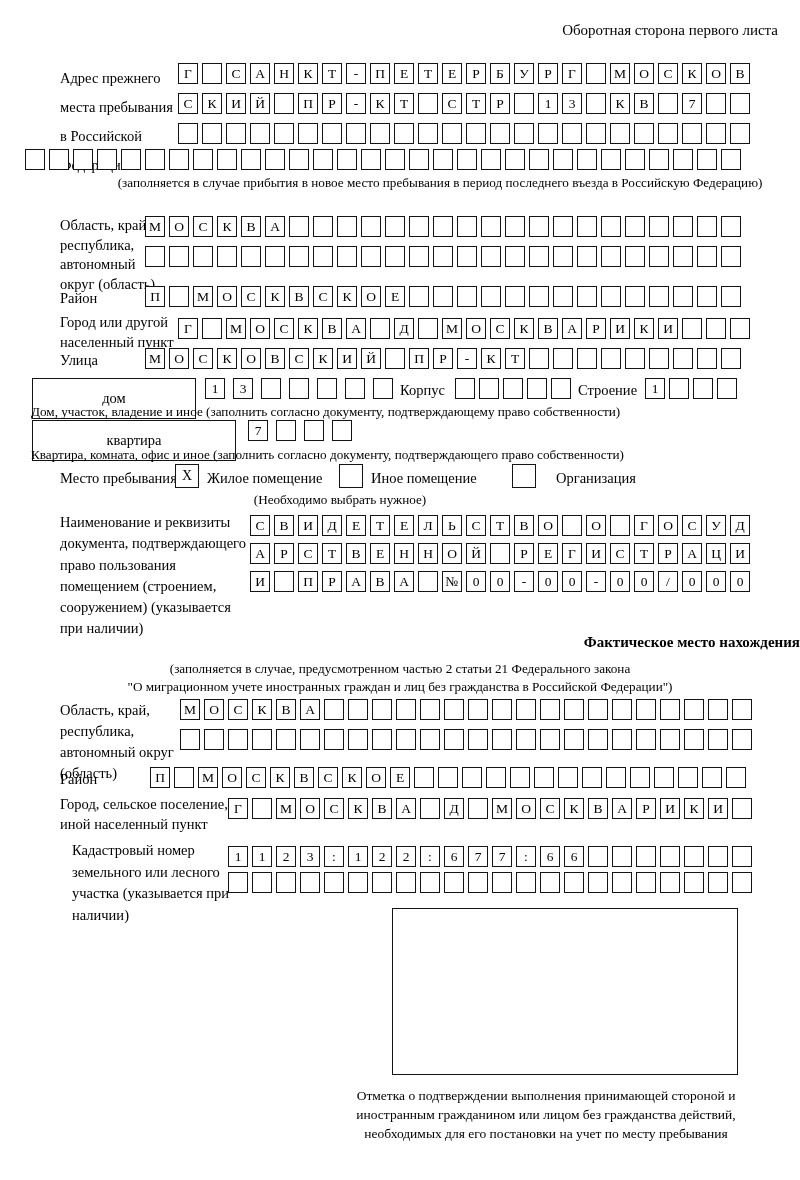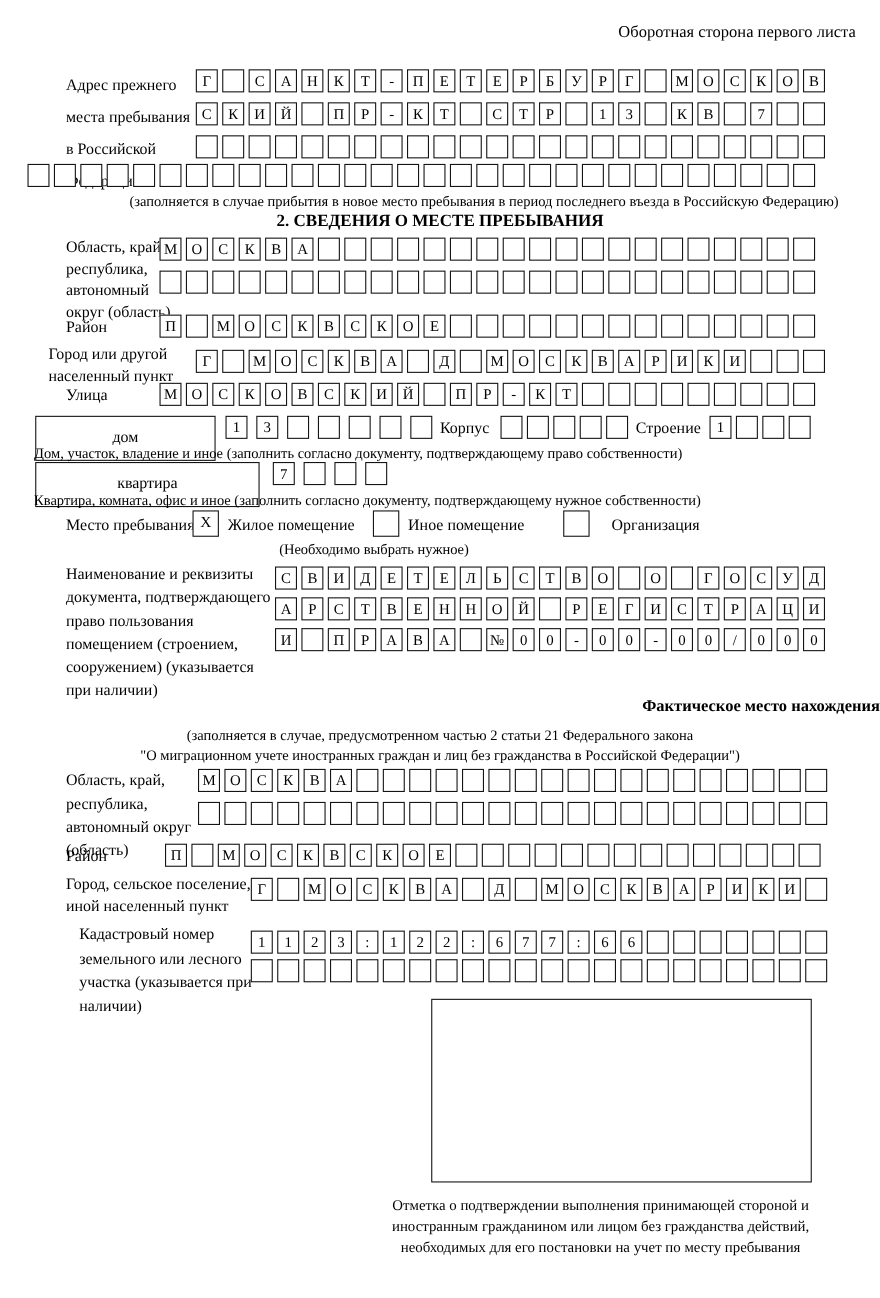--- a/index.html
+++ b/index.html
@@ -136,21 +136,20 @@
       <span class="cell"></span>
       <span class="cell"></span>
       <span class="cell"></span>
       <span class="cell"></span>
       <span class="cell"></span>
       <span class="cell"></span>
       <span class="cell"></span>
     </div>
   <div class="abs caption center" style="top:174px;margin-left:40px;">(заполняется в случае прибытия в новое место пребывания в период последнего въезда в Российскую Федерацию)</div>
 
-  <div class="abs title center" style="top:192px;">2. СВЕДЕНИЯ О МЕСТЕ ПРЕБЫВАНИЯ</div>
 
   <div class="abs label" style="left:60px;top:216px;width:108px;line-height:19.5px;">Область, край, республика, автономный округ (область)</div>
   <div class="abs boxes" style="left:145px;top:216px;">
       <span class="cell">М</span>
       <span class="cell">О</span>
       <span class="cell">С</span>
       <span class="cell">К</span>
       <span class="cell">В</span>
       <span class="cell">А</span>
       <span class="cell"></span>
@@ -223,21 +222,21 @@
       <span class="cell"></span>
       <span class="cell"></span>
       <span class="cell"></span>
       <span class="cell"></span>
       <span class="cell"></span>
       <span class="cell"></span>
       <span class="cell"></span>
       <span class="cell"></span>
     </div>
 
-  <div class="abs label" style="left:44px;top:312px;width:124px;">Город или другой населенный пункт</div>
+  <div class="abs label" style="left:60px;top:312px;width:124px;">Город или другой населенный пункт</div>
   <div class="abs boxes" style="left:178px;top:318px;">
       <span class="cell">Г</span>
       <span class="cell"></span>
       <span class="cell">М</span>
       <span class="cell">О</span>
       <span class="cell">С</span>
       <span class="cell">К</span>
       <span class="cell">В</span>
       <span class="cell">А</span>
       <span class="cell"></span>
@@ -314,21 +313,21 @@
     </div>
   <div class="abs caption" style="left:31px;top:403px;">Дом, участок, владение и иное (заполнить согласно документу, подтверждающему право собственности)</div>
 
   <div class="abs labelbox" style="left:32px;top:420px;width:204px;">квартира</div>
   <div class="abs boxes gap8" style="left:248px;top:420px;">
       <span class="cell">7</span>
       <span class="cell"></span>
       <span class="cell"></span>
       <span class="cell"></span>
     </div>
-  <div class="abs caption" style="left:31px;top:446px;">Квартира, комната, офис и иное (заполнить согласно документу, подтверждающему нужное собственности)</div>
+  <div class="abs caption" style="left:31px;top:446px;">Квартира, комната, офис и иное (заполнить согласно документу, подтверждающего право собственности)</div>
 
   <div class="abs label" style="left:60px;top:468px;">Место пребывания:</div>
   <div class="abs cellbig" style="left:175px;top:464px;">X</div>
   <div class="abs label" style="left:207px;top:468px;">Жилое помещение</div>
   <div class="abs cellbig" style="left:339px;top:464px;"></div>
   <div class="abs label" style="left:371px;top:468px;">Иное помещение</div>
   <div class="abs cellbig" style="left:512px;top:464px;"></div>
   <div class="abs label" style="left:556px;top:468px;">Организация</div>
   <div class="abs caption" style="left:100px;top:491px;width:480px;text-align:center;">(Необходимо выбрать нужное)</div>
 

